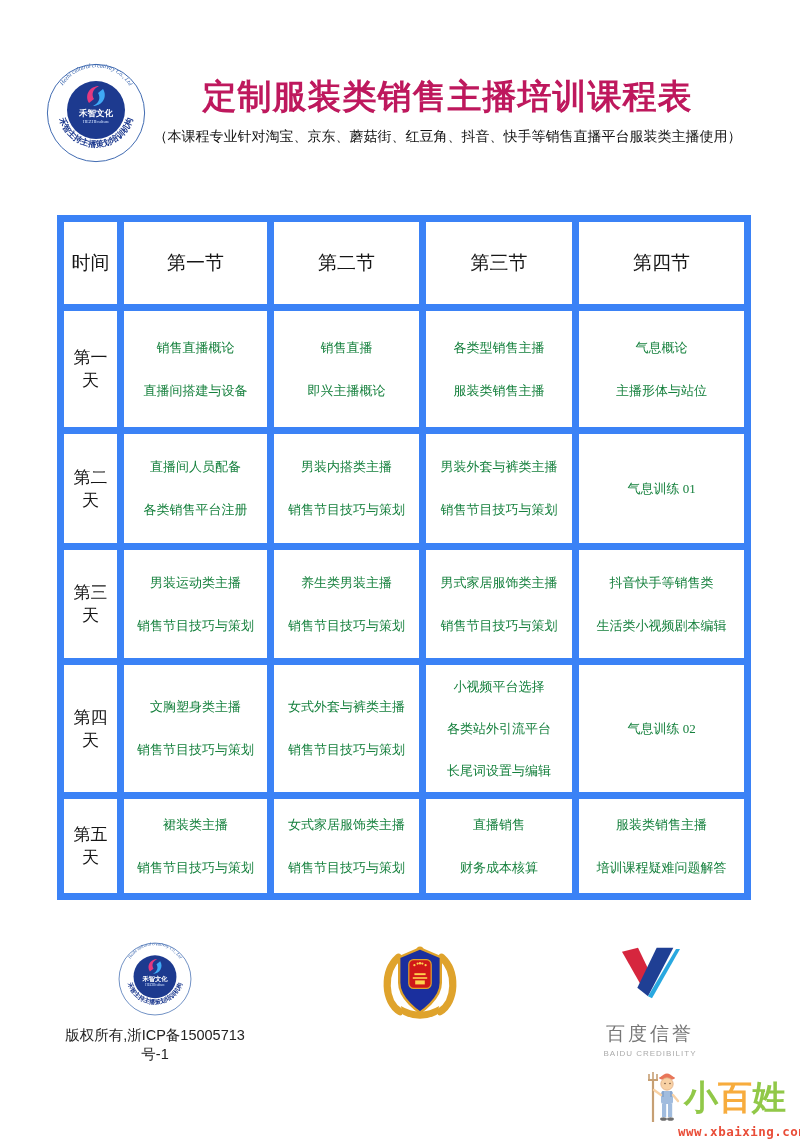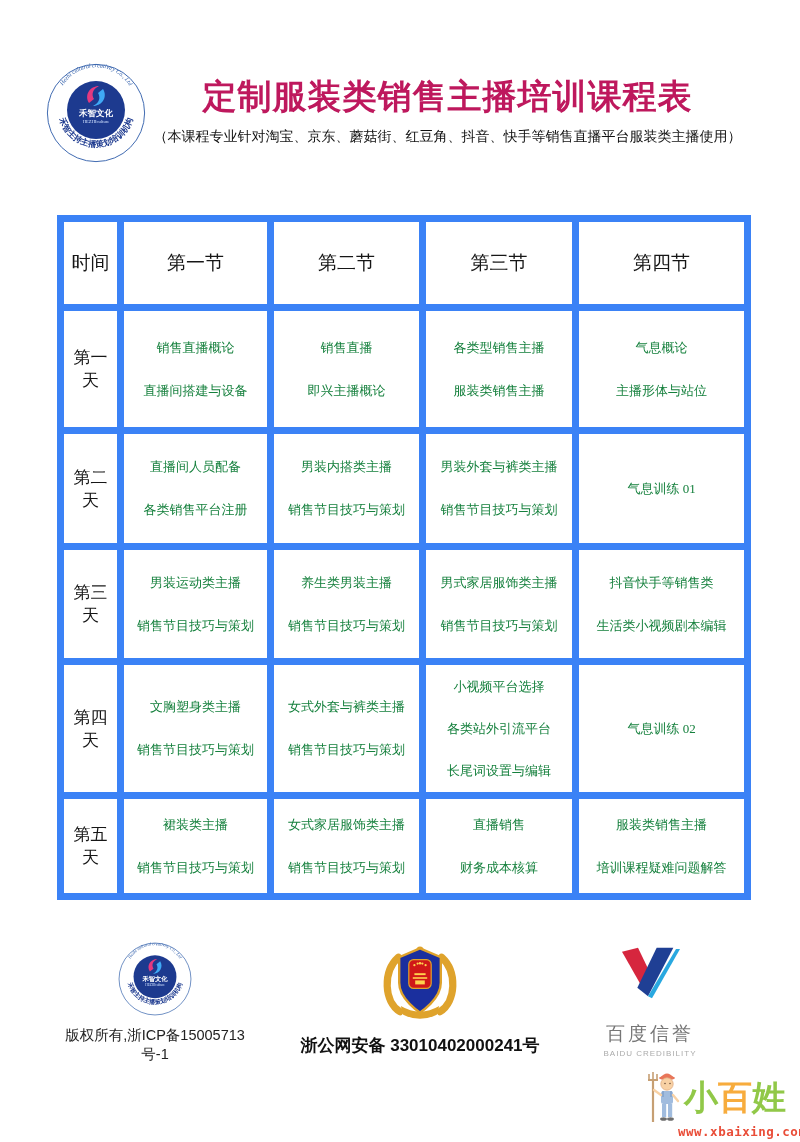--- a/index.html
+++ b/index.html
@@ -271,21 +271,20 @@
         <circle cx="48" cy="34" r="1.4" fill="#ffd24d"></circle>
         <circle cx="52" cy="32" r="1.4" fill="#ffd24d"></circle>
         <circle cx="55" cy="31.5" r="1.6" fill="#ffd24d"></circle>
         <circle cx="58" cy="32" r="1.4" fill="#ffd24d"></circle>
         <circle cx="62" cy="34" r="1.4" fill="#ffd24d"></circle>
         <rect x="48" y="44" width="14" height="2.4" fill="#ffd24d"></rect>
         <rect x="46" y="49" width="18" height="2" fill="#ffd24d"></rect>
         <rect x="49" y="53" width="12" height="5" fill="#ffd24d"></rect>
         <path d="M31,85 Q55,99 79,85 L76,96 Q55,106 34,96 Z" fill="#dfa32c"></path>
       </svg>
-      <div class="police-filing sans">浙公网安备 33010402000241号</div>
     </div>
 
     <div class="f-block f-right">
       <svg class="baidu-v" viewBox="0 0 100 84">
         <polygon points="8,10 32,4 54,50 37,61" fill="#d6263e"></polygon>
         <polygon points="60,4 85,4 47,77 31,64" fill="#1f3f94"></polygon>
         <polygon points="89,6 95,6 53,80 47,77" fill="#29a8e0"></polygon>
       </svg>
       <div class="baidu-title sans">百度信誉</div>
       <div class="baidu-sub sans">BAIDU CREDIBILITY</div>

